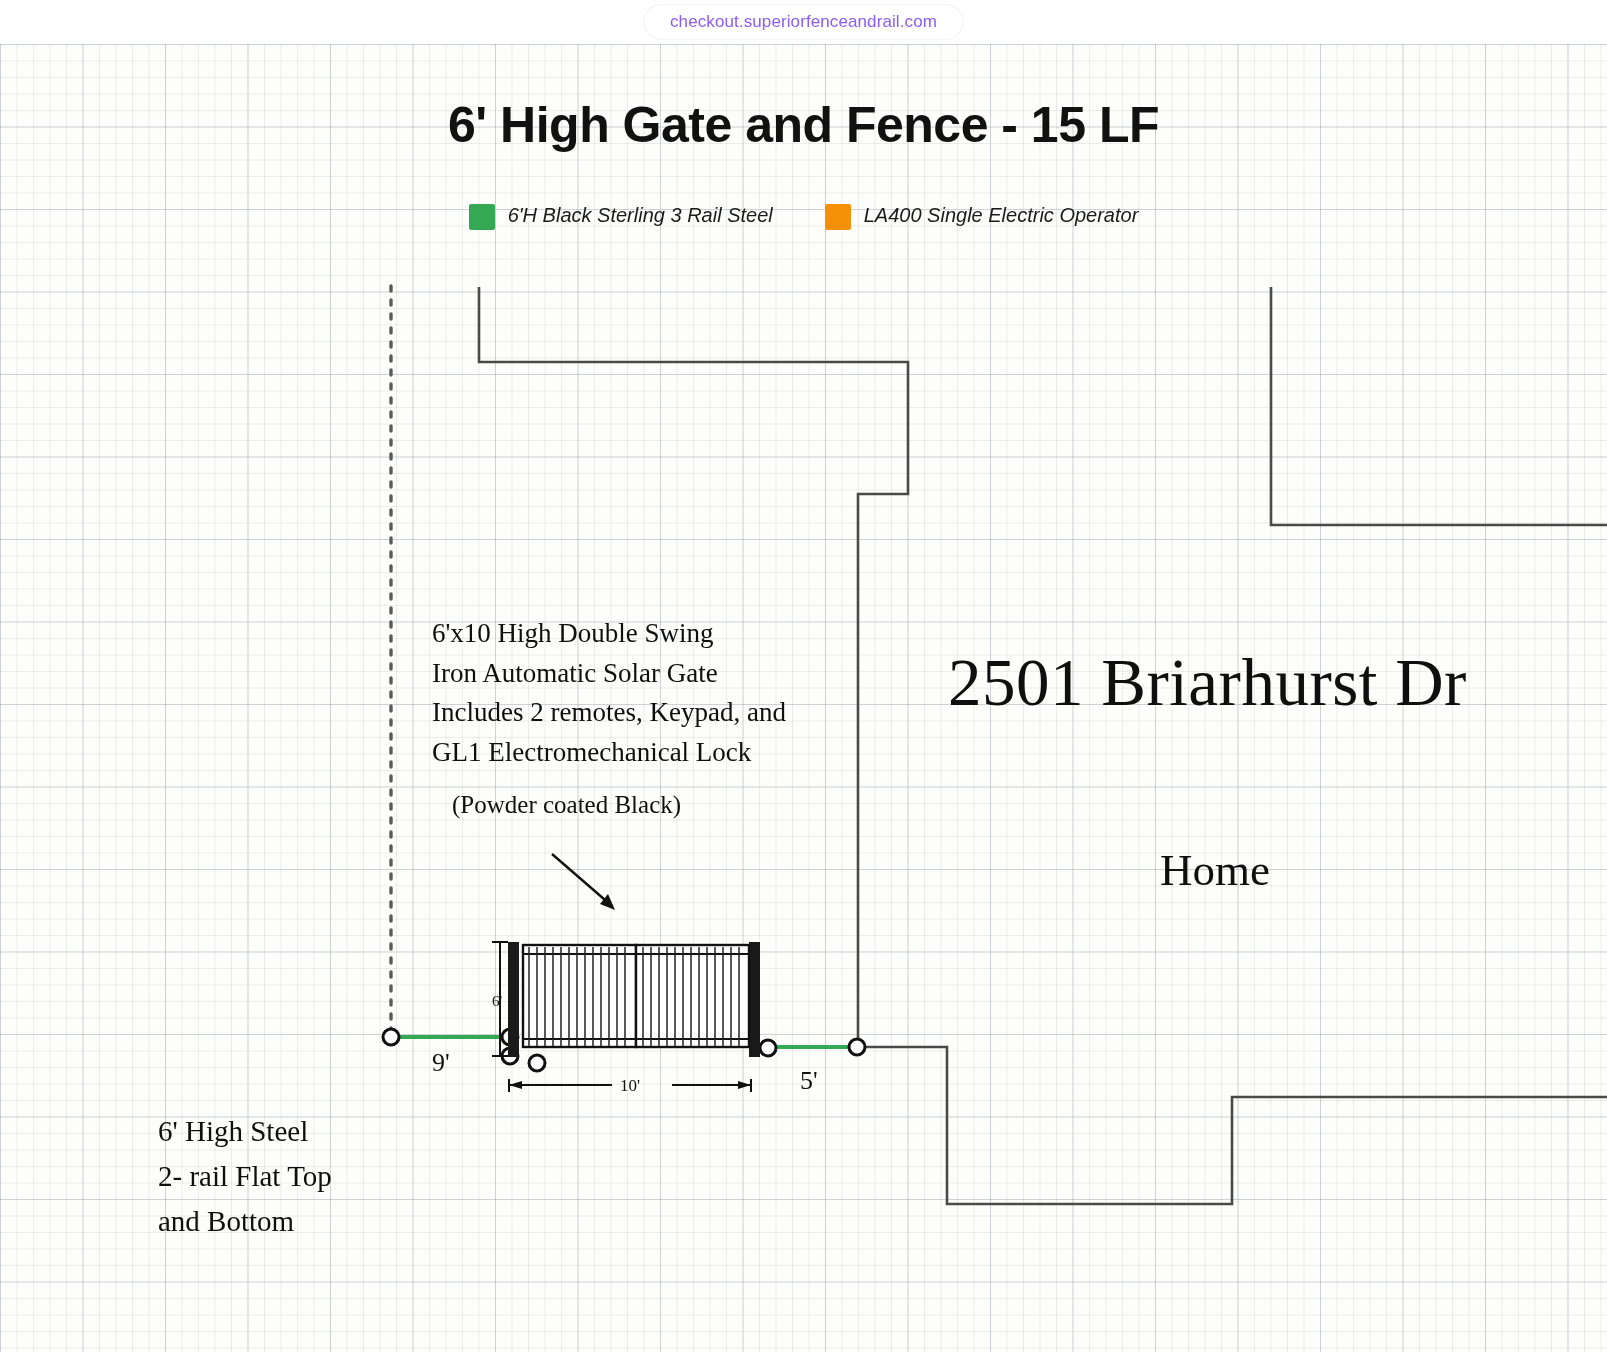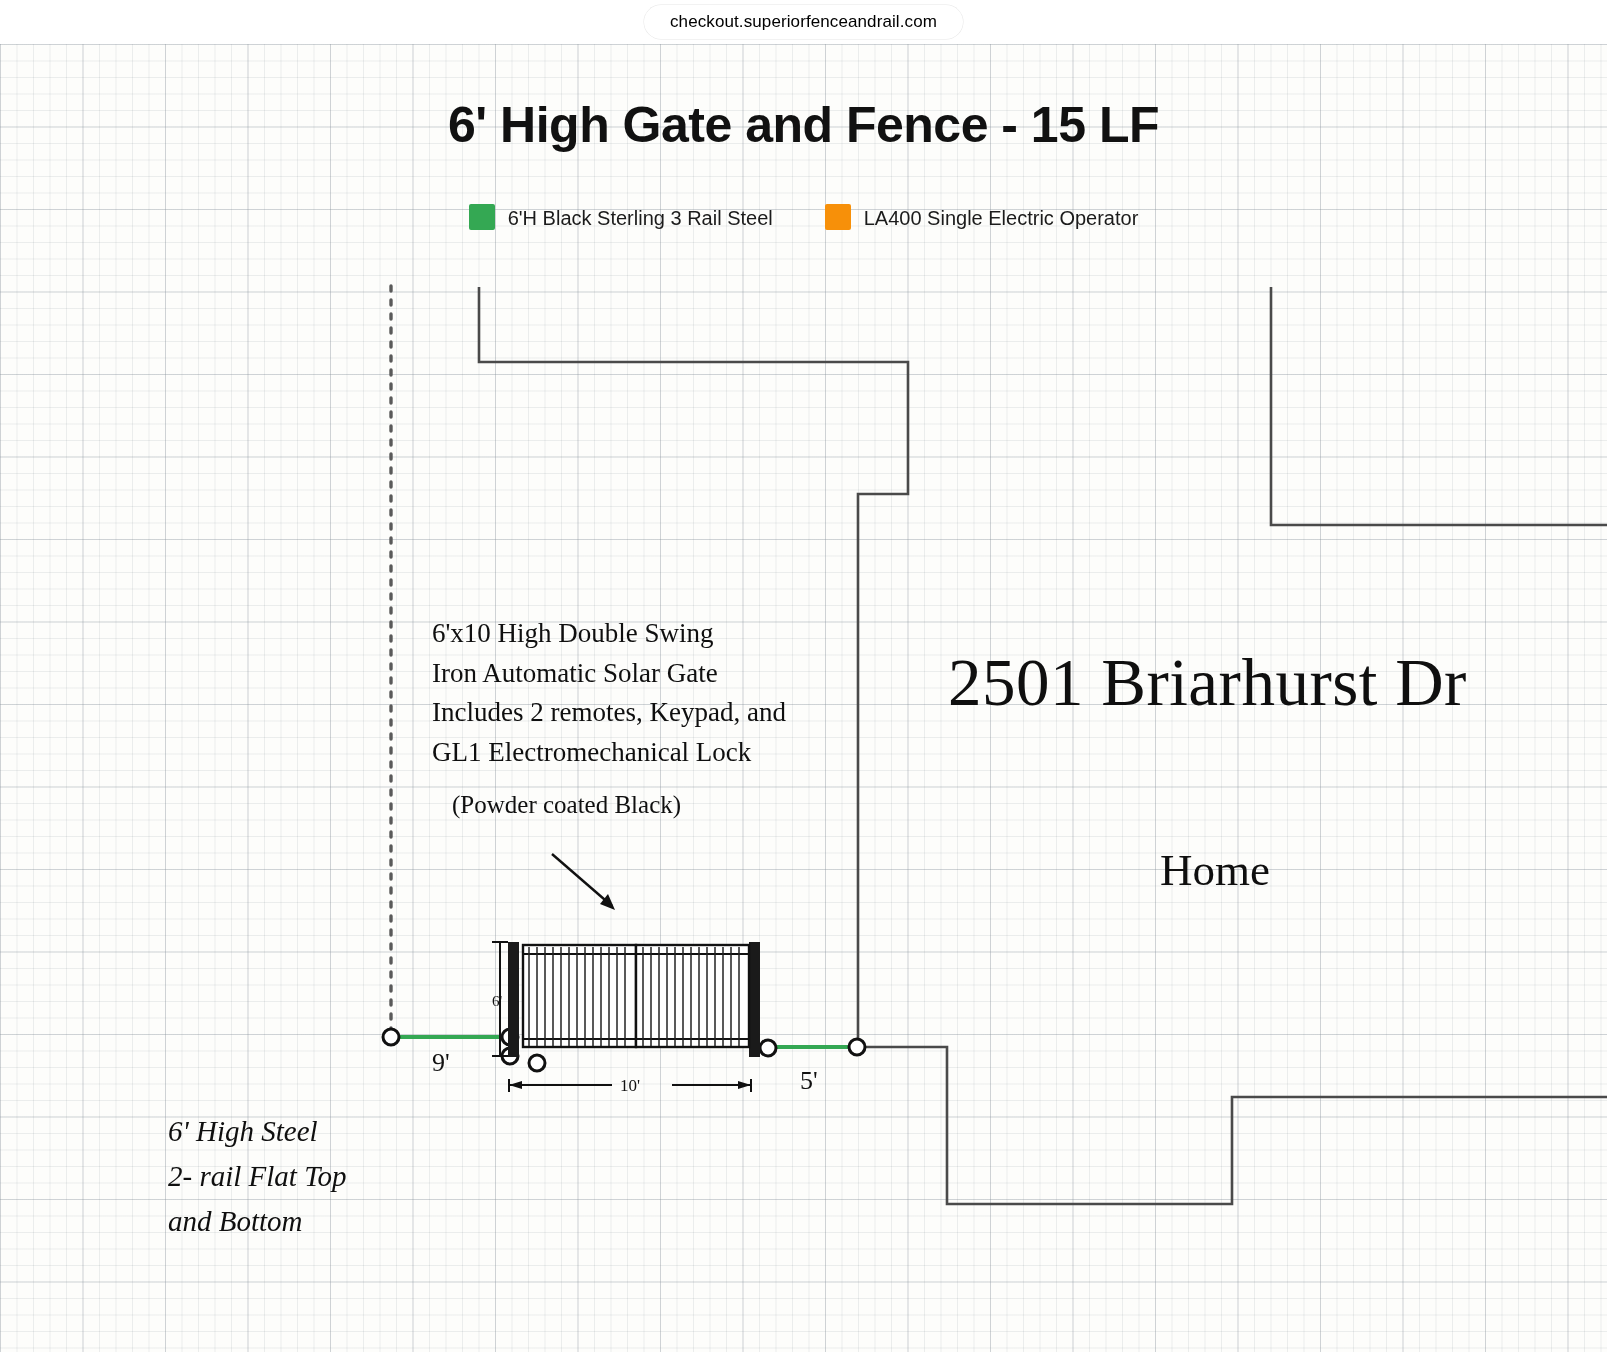--- a/index.html
+++ b/index.html
@@ -26,21 +26,21 @@
     display: flex;
     align-items: center;
     justify-content: center;
     z-index: 50;
   }
   .url-pill {
     background: #ffffff;
     border-radius: 18px;
     padding: 7px 26px;
     font-size: 17px;
-    color: #000000;
+    color: #8b5cf6;
     letter-spacing: 0.1px;
     box-shadow: 0 0 0 0.5px rgba(0,0,0,0.10);
   }
 
   
   .canvas {
     position: absolute;
     left: 0;
     top: 44px;
     width: 1607px;
@@ -74,22 +74,23 @@
     top: 160px;
     left: 0;
     width: 100%;
     display: flex;
     justify-content: center;
     gap: 52px;
     align-items: center;
   }
   .legend-item {
     display: flex;
-    align-items: flex-end;
+    align-items: flex-start;
     gap: 13px;
+    font-style: italic;
   }
   .legend-swatch {
     width: 26px;
     height: 26px;
     border-radius: 2px;
     display: block;
   }
   .legend-label {
     font-size: 20px;
     color: #1b1b1b;
@@ -131,25 +132,24 @@
     letter-spacing: 0.5px;
   }
   .home {
     position: absolute;
     left: 1160px;
     top: 800px;
     font-size: 45px;
   }
   .bottom-note {
     position: absolute;
-    left: 168px;
+    left: 158px;
     top: 1065px;
     font-size: 29px;
     line-height: 1.55;
-    font-style: italic;
   }
 </style>
 </head>
 <body>
 
 <div id="page">
 
   <div class="url-bar">
     <div class="url-pill">checkout.superiorfenceandrail.com</div>
   </div>

